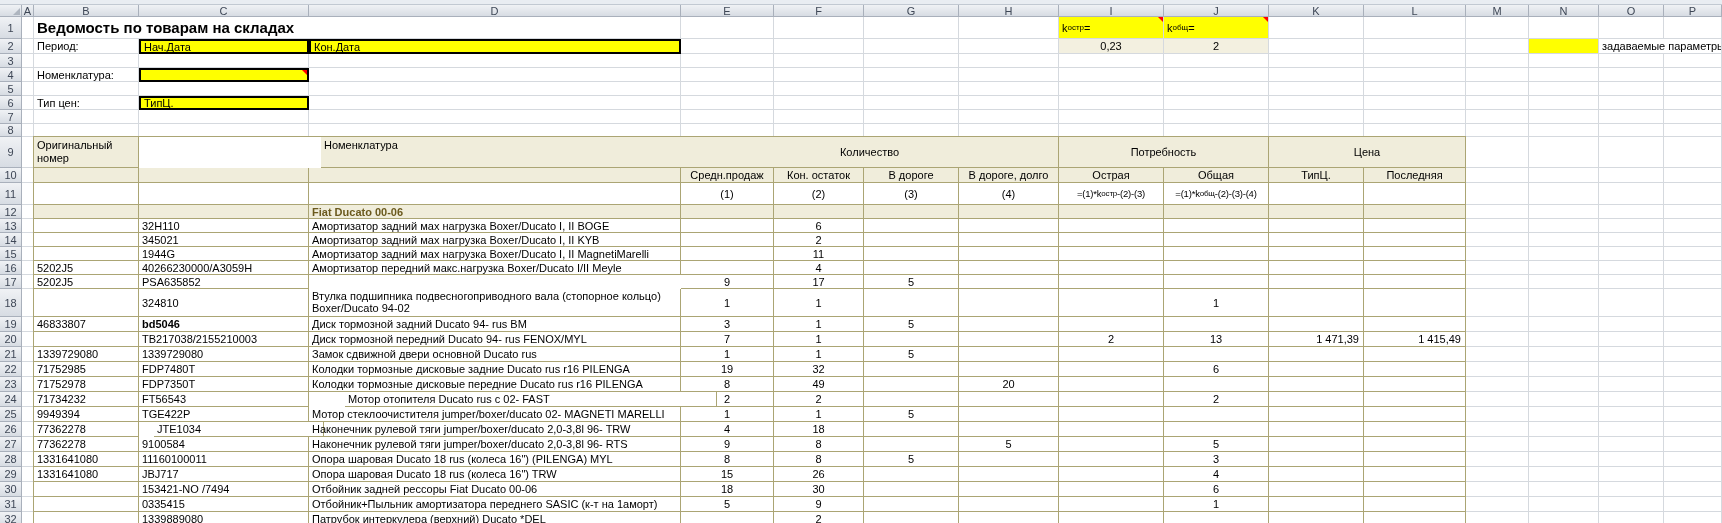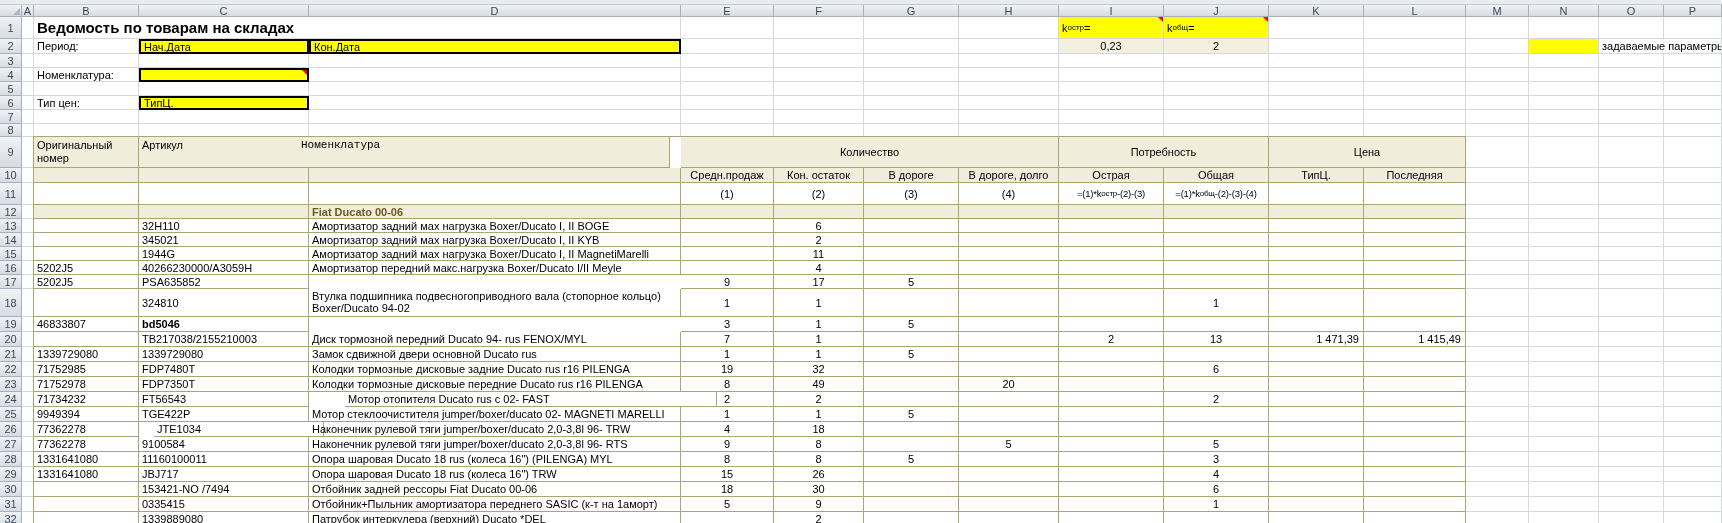--- a/index.html
+++ b/index.html
@@ -201,22 +201,21 @@
     <div class="cell g" style="left: 1164px; top: 124px; width: 105px; height: 13px;"></div>
     <div class="cell g" style="left: 1269px; top: 124px; width: 95px; height: 13px;"></div>
     <div class="cell g" style="left: 1364px; top: 124px; width: 102px; height: 13px;"></div>
     <div class="cell g" style="left: 1466px; top: 124px; width: 63px; height: 13px;"></div>
     <div class="cell g" style="left: 1529px; top: 124px; width: 70px; height: 13px;"></div>
     <div class="cell g" style="left: 1599px; top: 124px; width: 65px; height: 13px;"></div>
     <div class="cell g" style="left: 1664px; top: 124px; width: 58px; height: 13px;"></div>
     <div class="rowhdr" style="left: 0px; top: 137px; width: 22px; height: 31px;">9</div>
     <div class="cell g" style="left: 22px; top: 137px; width: 12px; height: 31px;"></div>
     <div class="cell t beige hdr" style="left: 34px; top: 137px; width: 105px; height: 31px;">Оригинальный номер</div>
-    <div class="cell t beige hdr" style="left: 139px; top: 137px; width: 170px; height: 31px;">Артикул</div>
-    <div class="cell t beige hdr" style="left: 298px; top: 137px; width: 372px; height: 31px; font-family: Liberation Mono, monospace;">Номенклатура</div>
+    <div class="cell t beige hdr" style="left: 321px; top: 137px; width: 372px; height: 31px;">Номенклатура</div>
     <div class="cell t beige hdrc" style="left: 1059px; top: 137px; width: 210px; height: 31px;">Потребность</div>
     <div class="cell t beige hdrc" style="left: 681px; top: 137px; width: 378px; height: 31px;">Количество</div>
     <div class="cell t beige hdrc" style="left: 1269px; top: 137px; width: 197px; height: 31px;">Цена</div>
     <div class="cell g" style="left: 1466px; top: 137px; width: 63px; height: 31px;"></div>
     <div class="cell g" style="left: 1529px; top: 137px; width: 70px; height: 31px;"></div>
     <div class="cell g" style="left: 1599px; top: 137px; width: 65px; height: 31px;"></div>
     <div class="cell g" style="left: 1664px; top: 137px; width: 58px; height: 31px;"></div>
     <div class="rowhdr" style="left: 0px; top: 168px; width: 22px; height: 15px;">10</div>
     <div class="cell g" style="left: 22px; top: 168px; width: 12px; height: 15px;"></div>
     <div class="cell t beige" style="left: 34px; top: 168px; width: 105px; height: 15px;"></div>
@@ -374,20 +373,21 @@
     <div class="cell t" style="left: 1269px; top: 289px; width: 95px; height: 28px;"></div>
     <div class="cell t" style="left: 1364px; top: 289px; width: 102px; height: 28px;"></div>
     <div class="cell g" style="left: 1466px; top: 289px; width: 63px; height: 28px;"></div>
     <div class="cell g" style="left: 1529px; top: 289px; width: 70px; height: 28px;"></div>
     <div class="cell g" style="left: 1599px; top: 289px; width: 65px; height: 28px;"></div>
     <div class="cell g" style="left: 1664px; top: 289px; width: 58px; height: 28px;"></div>
     <div class="rowhdr" style="left: 0px; top: 317px; width: 22px; height: 15px;">19</div>
     <div class="cell g" style="left: 22px; top: 317px; width: 12px; height: 15px;"></div>
     <div class="cell t" style="left: 34px; top: 317px; width: 105px; height: 15px;">46833807</div>
     <div class="cell t" style="left: 139px; top: 317px; width: 170px; height: 15px; font-weight: bold;">bd5046</div>
+    <div class="cell t" style="left: 309px; top: 317px; width: 372px; height: 15px;">Диск тормозной задний Ducato 94- rus  BM</div>
     <div class="cell t ctr" style="left: 681px; top: 317px; width: 93px; height: 15px;">3</div>
     <div class="cell t ctr" style="left: 774px; top: 317px; width: 90px; height: 15px;">1</div>
     <div class="cell t ctr" style="left: 864px; top: 317px; width: 95px; height: 15px;">5</div>
     <div class="cell t" style="left: 959px; top: 317px; width: 100px; height: 15px;"></div>
     <div class="cell t" style="left: 1059px; top: 317px; width: 105px; height: 15px;"></div>
     <div class="cell t" style="left: 1164px; top: 317px; width: 105px; height: 15px;"></div>
     <div class="cell t" style="left: 1269px; top: 317px; width: 95px; height: 15px;"></div>
     <div class="cell t" style="left: 1364px; top: 317px; width: 102px; height: 15px;"></div>
     <div class="cell g" style="left: 1466px; top: 317px; width: 63px; height: 15px;"></div>
     <div class="cell g" style="left: 1529px; top: 317px; width: 70px; height: 15px;"></div>

